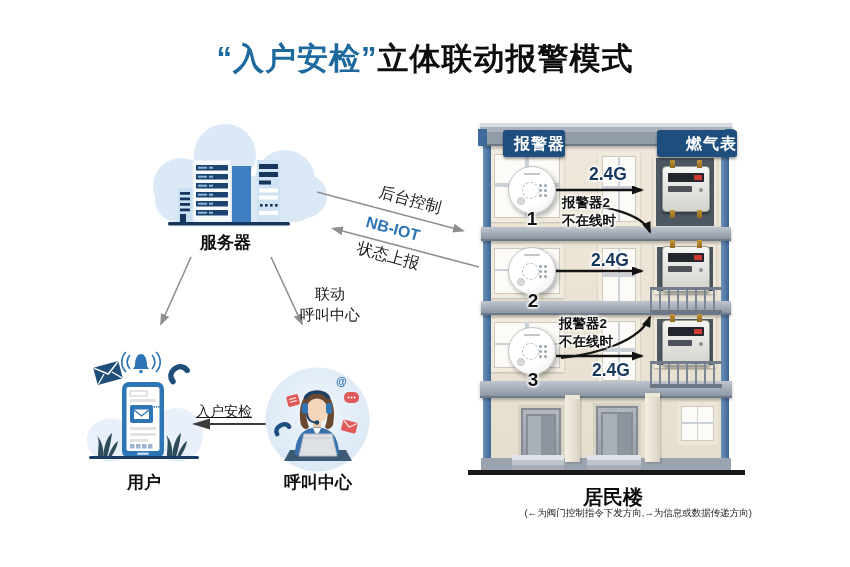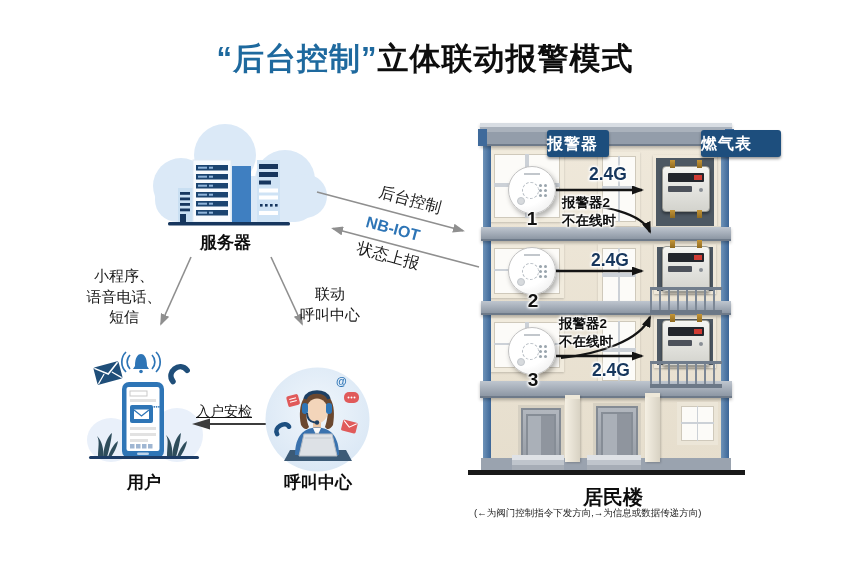--- a/index.html
+++ b/index.html
@@ -22,22 +22,22 @@
   .pillar { position:absolute; top:20px; width:8px; height:330px;
             background:linear-gradient(90deg,#6d92b8,#3c6697); z-index:2; }
   .roof   { position:absolute; left:0; top:3px; width:252px; height:21px; z-index:3;
             background:linear-gradient(#d8dde3 0 4px,#aab2bc 4px 9px,#939daa 9px 100%);
             border-bottom:2px solid #6e7a89; box-shadow:0 2px 3px rgba(0,0,0,.25); }
   .cap    { position:absolute; top:9px; width:9px; height:17px; background:#3f6a9b; z-index:4; }
   .ledge  { position:absolute; left:1px; width:250px; z-index:2;
             background:linear-gradient(#bfc6cf,#8d97a4); border-bottom:2px solid #6e7a89;
             box-shadow:0 2px 3px rgba(0,0,0,.25); }
   .hlabel { position:absolute; height:27px; line-height:27px; background:#1d4e7d; color:#fff;
-            font-weight:bold; font-size:16px; text-align:left; border-radius:3px;
-            box-shadow:0 2px 3px rgba(0,0,0,.4); z-index:8; letter-spacing:1px;margin-left:44px; }
+            font-weight:bold; font-size:16px; text-align:right; border-radius:3px;
+            box-shadow:0 2px 3px rgba(0,0,0,.4); z-index:8; letter-spacing:1px; }
   .win    { position:absolute; background:#fcfbf8; border:4px solid #f1ebdd;
             box-shadow:inset 0 0 0 1px #cfc9bb, 0 1px 2px rgba(0,0,0,.18); z-index:1; }
   .panes  { position:absolute; left:0; top:0; right:0; bottom:0;
             background:linear-gradient(90deg,transparent 47%,#ccd1d7 47%,#ccd1d7 53%,transparent 53%),
                        linear-gradient(transparent 45%,#ccd1d7 45%,#ccd1d7 51%,transparent 51%); }
   .mwin   { position:absolute; background:#4d5863; border:3px solid #efe8da; z-index:1;
             box-shadow:0 1px 2px rgba(0,0,0,.25); }
   .sill   { position:absolute; background:linear-gradient(#e2ddd0,#c9c3b4); border-bottom:1px solid #a9a294;
             z-index:2; }
   .meter  { position:absolute; width:46px; height:44px; z-index:3; border-radius:4px;
@@ -71,30 +71,30 @@
   .panel  { position:absolute; left:5px; right:5px; top:6px; bottom:4px; border:2px solid #868d96;
             background:linear-gradient(90deg,#aab0b8 49%,#8f959e 49%); }
   .gwin   { position:absolute; background:#fcfbf8; border:4px solid #ece6d8;
             box-shadow:inset 0 0 0 1px #cfc9bb; z-index:3; }
   .col    { position:absolute; width:15px; background:linear-gradient(90deg,#f5f0e4,#d8d2c3);
             border-top:4px solid #eee8d9; box-shadow:1px 1px 2px rgba(0,0,0,.2); z-index:3; }
   .steps  { position:absolute; height:15px; z-index:4;
             background:linear-gradient(#dfe2e6 0 5px,#bfc5cc 5px 10px,#a6adb6 10px 100%); }
   .plinth { position:absolute; left:1px; top:338px; width:250px; height:12px; background:#9aa3af; z-index:2; }
   .gline  { position:absolute; left:-12px; top:350px; width:277px; height:4.5px; background:#191919; z-index:5; }
-  .bnote  { position:absolute; text-align:left; font-size:9.5px; color:#222; letter-spacing:0; }
+  .bnote  { position:absolute; text-align:right; font-size:9.5px; color:#222; letter-spacing:0; }
   .bcap   { position:absolute; text-align:center; font-weight:bold; font-size:20px; color:#0d0d0d; }
   svg { overflow:visible; }
 </style>
 </head>
 <body>
 
 <div id="canvas">
 
-  <div class="title"><span class="t-blue">“后台控制”</span><span>立体联动报警模式</span></div>
+  <div class="title"><span class="t-blue">“入户安检”</span><span>立体联动报警模式</span></div>
 
   <svg class="abs" style="left:143px;top:118px" width="190" height="112" viewBox="0 0 190 112">
     <g fill="#dbe9f7">
       <circle cx="82" cy="37" r="31"></circle>
         <circle cx="38" cy="68" r="28"></circle>
       <circle cx="142" cy="62" r="30"></circle>
         <circle cx="162" cy="78" r="22"></circle>
       <rect x="12" y="58" width="162" height="46" rx="22"></rect>
     </g>
     <g>
@@ -167,25 +167,20 @@
 
   <svg class="abs" style="left:138px;top:250px" width="180" height="95" viewBox="0 0 180 95">
     <defs>
       <marker id="mgray2" markerUnits="userSpaceOnUse" markerWidth="12" markerHeight="9" refX="10" refY="4.5" orient="auto">
         <path d="M0,0 L12,4.5 L0,9 Z" fill="#8f8f8f"></path>
       </marker>
     </defs>
     <line x1="53" y1="7" x2="23" y2="74" stroke="#8f8f8f" stroke-width="1.6" marker-end="url(#mgray2)"></line>
     <line x1="133" y1="7" x2="164" y2="74" stroke="#8f8f8f" stroke-width="1.6" marker-end="url(#mgray2)"></line>
   </svg>
-  <div class="small-c" style="left:64px;top:266px;width:120px">
-    <div>小程序、</div>
-    <div>语音电话、</div>
-    <div>短信</div>
-  </div>
   <div class="small-c" style="left:290px;top:284px;width:80px">
     <div>联动</div>
     <div>呼叫中心</div>
   </div>
 
   <svg class="abs" style="left:85px;top:348px" width="118" height="115" viewBox="0 0 118 115">
     <ellipse cx="26" cy="92" rx="24" ry="22" fill="#e9f0fa"></ellipse>
     <ellipse cx="92" cy="87" rx="26" ry="27" fill="#e9f0fa"></ellipse>
     <g transform="rotate(-15 23 25)">
       <rect x="10" y="16" width="26" height="18" rx="2" fill="#1f4e79"></rect>

